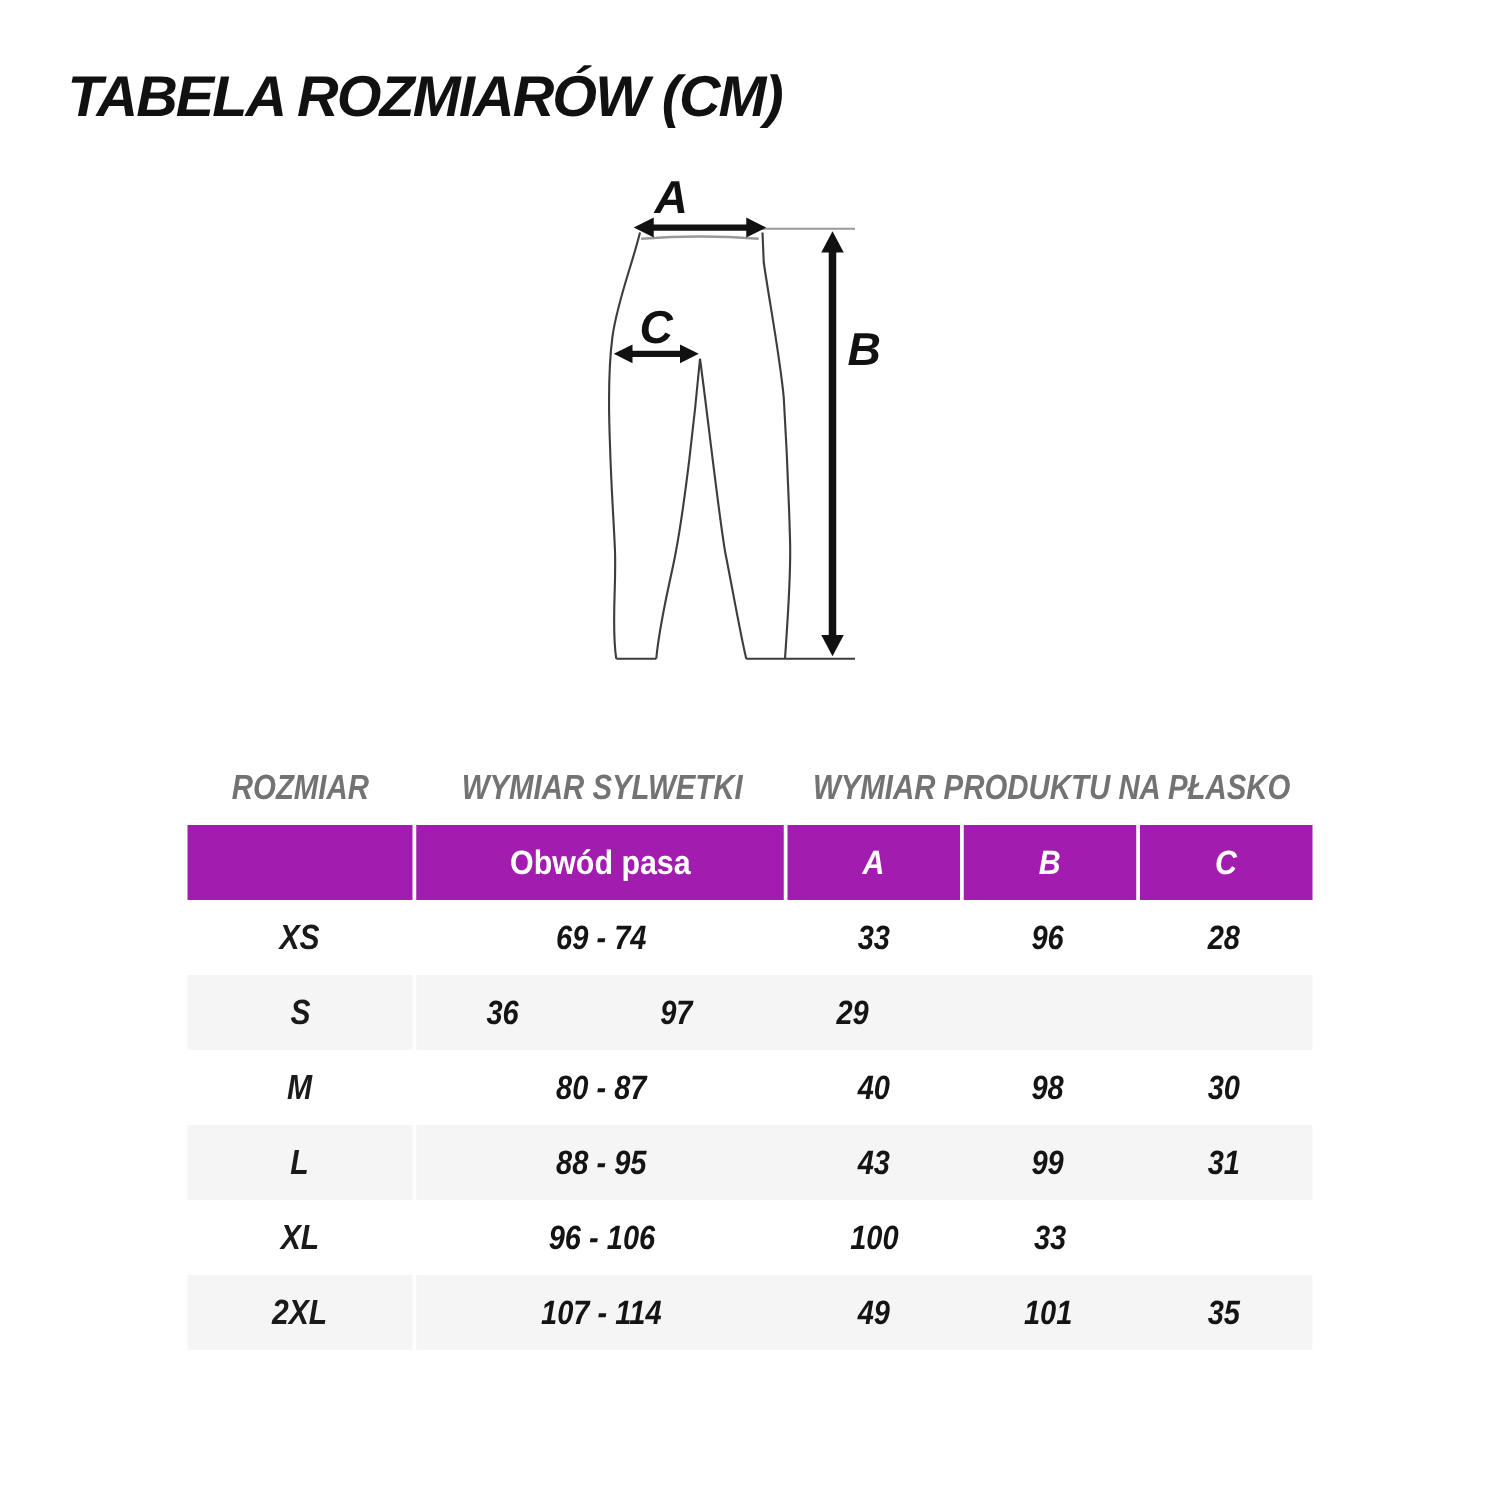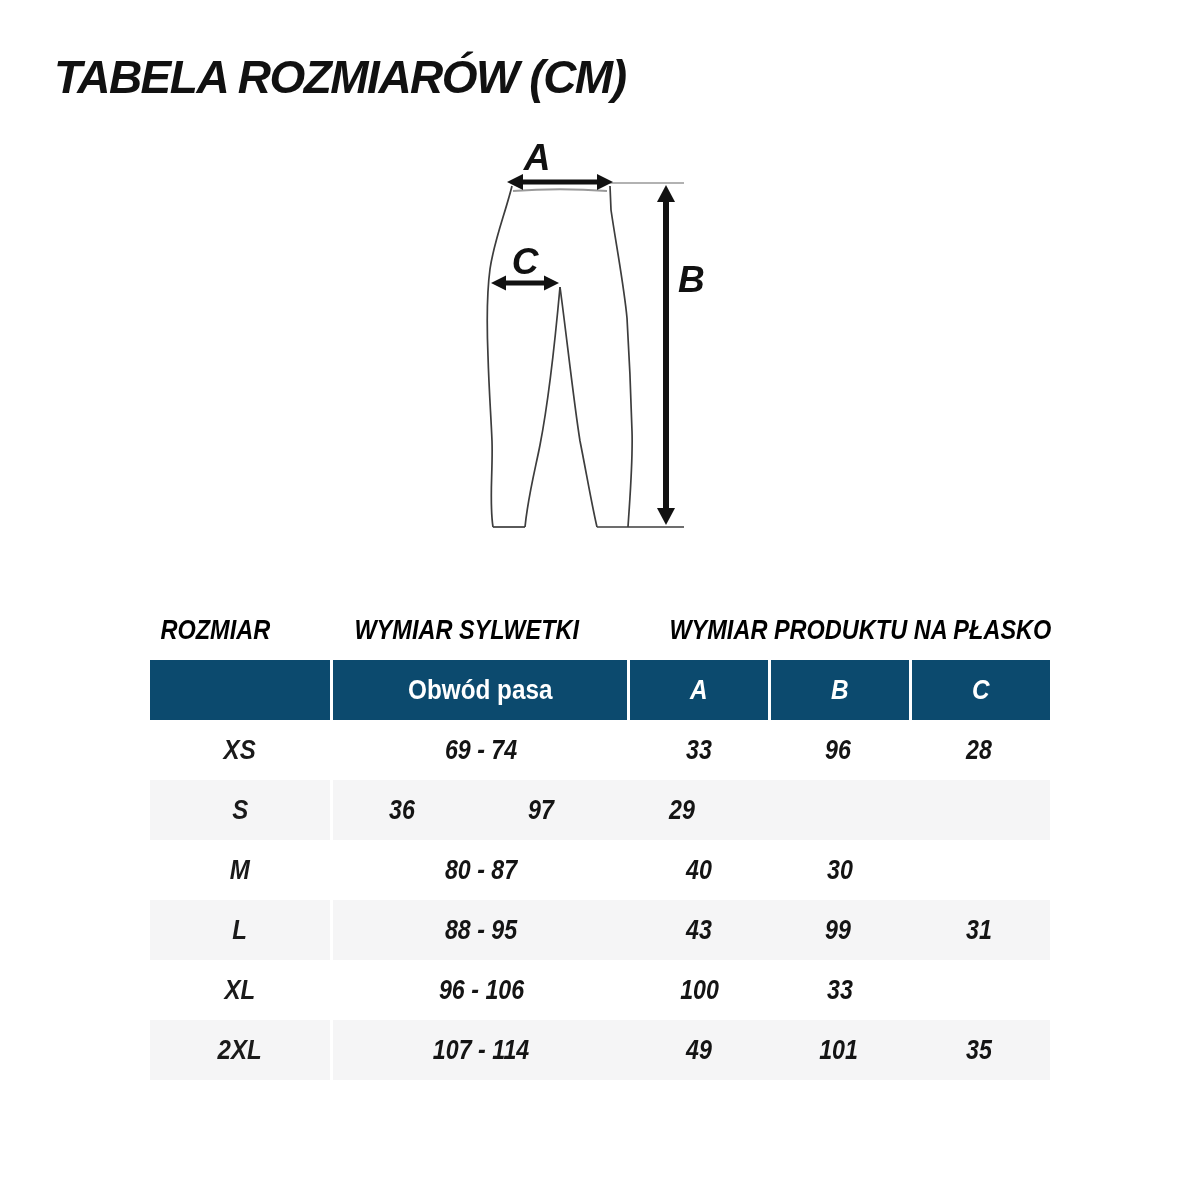--- a/index.html
+++ b/index.html
@@ -10,33 +10,33 @@
   .page-title{
     position:absolute;left:54px;top:50px;
     font-size:46px;font-weight:700;font-style:italic;letter-spacing:-1.5px;
     color:#111111;white-space:nowrap;
   }
   .diagram{position:absolute;left:430px;top:118px;width:330px;height:430px;}
 
   
   .group-header{
     position:absolute;top:612px;height:36px;
-    display:flex;align-items:center;
-    font-size:28px;font-weight:700;font-style:italic;color:#000000;
+    display:flex;align-items:center;justify-content:center;
+    font-size:28px;font-weight:700;font-style:italic;color:#737373;
     white-space:nowrap;
   }
   .group-header .cond{display:inline-block;transform:scaleX(0.84);transform-origin:center;}
   .gh-1{left:150px;width:180px;}
   .gh-2{left:333px;width:297px;}
   .gh-3{left:633px;width:417px;}
 
   .size-table{position:absolute;left:150px;top:660px;width:900px;}
   .thead{display:flex;height:60px;}
   .thead .hcell{
-    background:#0c4a6e;color:#ffffff;
+    background:#a21caf;color:#ffffff;
     display:flex;align-items:center;justify-content:center;
     font-size:27px;white-space:nowrap;
   }
   .hc1{width:180px;}
   .hc2{width:294px;margin-left:3px;font-weight:600;}
   .hc3,.hc4,.hc5{width:138px;margin-left:3px;font-weight:700;font-style:italic;}
   .hcell .cond{display:inline-block;transform:scaleX(0.9);transform-origin:center;}
 
   .trow{display:flex;height:60px;}
   .trow .c-size{
@@ -170,20 +170,23 @@
     <div class="c-size">
         <span class="cond">M</span>
       </div>
     <div class="c-group">
       <div class="vcell vc-waist">
           <span class="cond">80 - 87</span>
         </div>
       <div class="vcell vc-a">
           <span class="cond">40</span>
         </div>
+      <div class="vcell vc-b">
+          <span class="cond">98</span>
+        </div>
       <div class="vcell vc-c">
           <span class="cond">30</span>
         </div>
     </div>
   </div>
 
   <div class="trow zebra">
     <div class="c-size">
         <span class="cond">L</span>
       </div>

